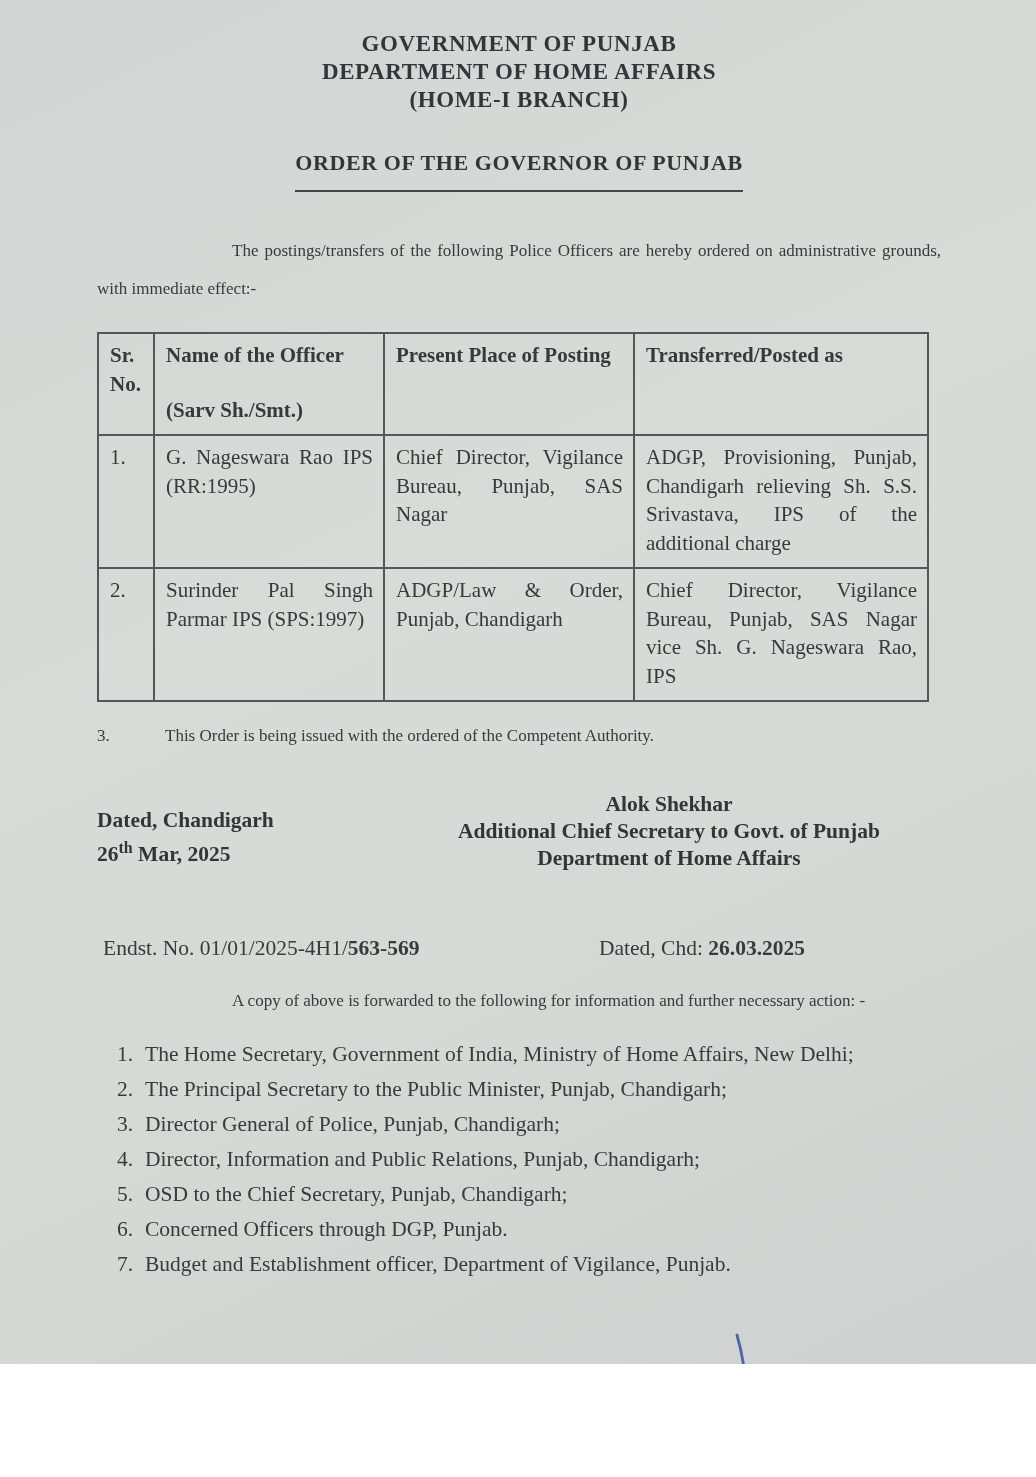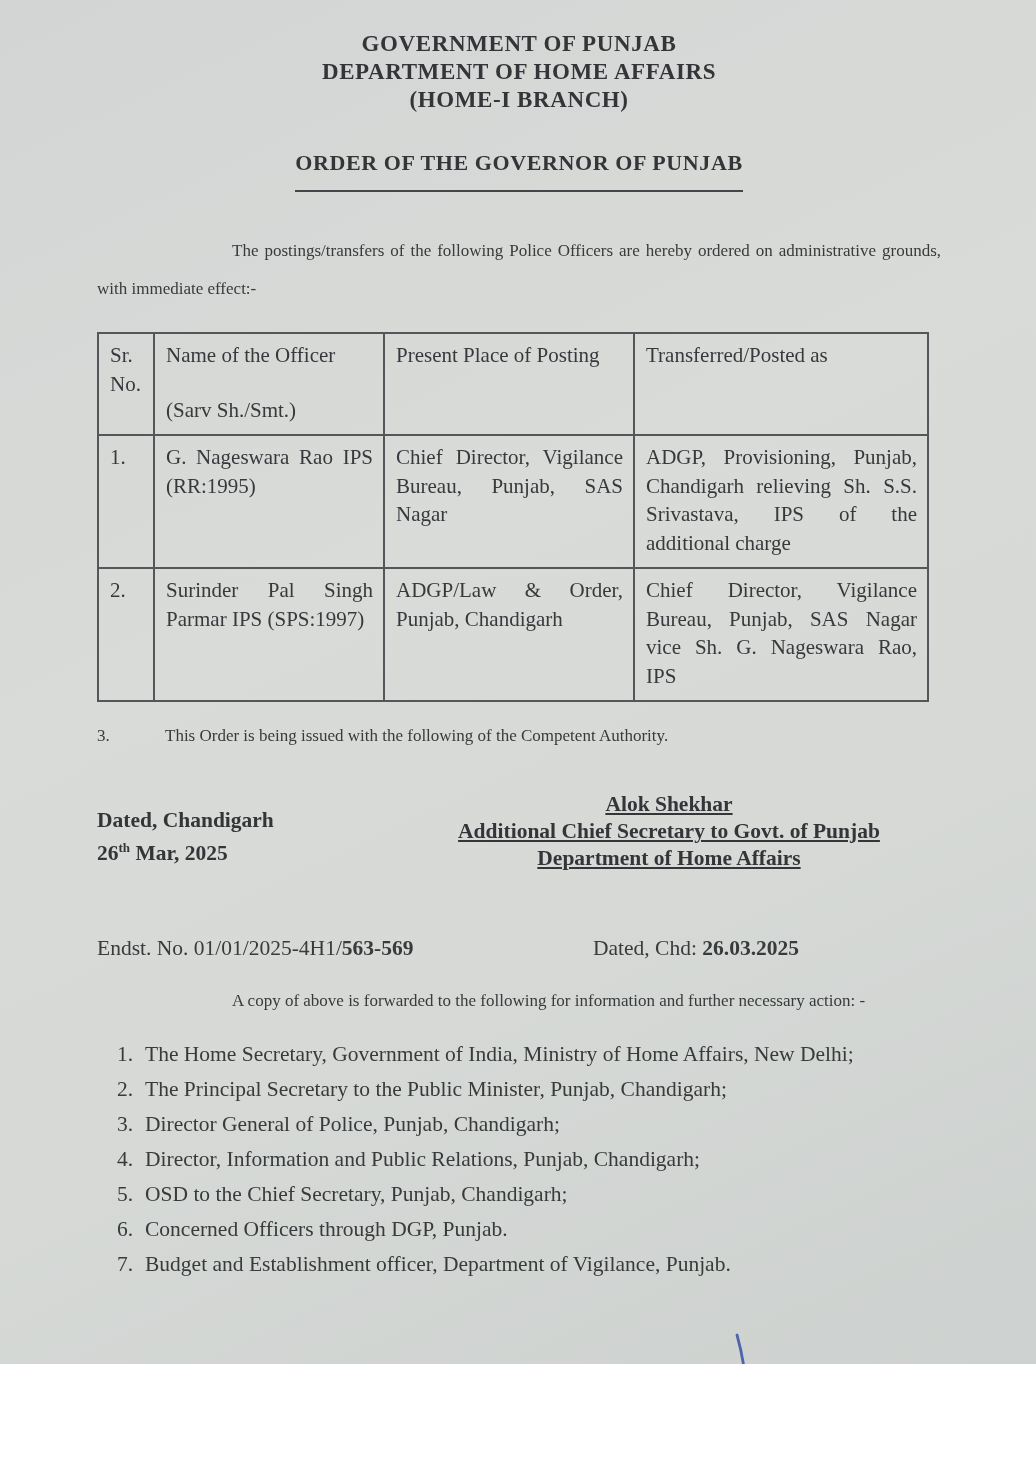--- a/index.html
+++ b/index.html
@@ -32,33 +32,33 @@
 
   
   table.transfers {
     margin-top:24px; border-collapse:collapse; table-layout:fixed; width:830px;
     font-size:21px; line-height:28.5px; color:#37393c;
   }
   table.transfers td, table.transfers th {
     border:2px solid #55565a; vertical-align:top; padding:7px 10px 10px 11px;
     text-align:justify;
   }
-  table.transfers th { font-weight:normal; text-align:left; text-align:justify; }
+  table.transfers th { font-weight:bold; text-align:left; text-align:justify; }
   .hdr-gap { margin-top:26px; }
   .col-sr { width:56px; } .col-name { width:230px; } .col-present { width:250px; } .col-trans { width:294px; }
   td.sr-cell { text-align:left; }
 
   
   .sign-block { position:relative; margin-top:36px; height:100px; font-size:21.5px; }
   .dateline { position:absolute; left:0; top:16px; font-weight:bold; line-height:27px; color:#333538; }
-  .dateline sup { font-size:13px; vertical-align:super; }
-  .signatory { position:absolute; left:292px; top:0; width:560px; text-align:center; font-weight:bold; line-height:27px; color:#333538;text-decoration:underline; }
+  .dateline sup { font-size:16px; vertical-align:super; }
+  .signatory { position:absolute; left:292px; top:0; width:560px; text-align:center; font-weight:bold; line-height:27px; color:#333538; }
 
   
-  .endst { position:relative; margin-top:45px; font-size:21.5px; height:30px; }
+  .endst { position:relative; margin-top:45px; font-size:21.5px; height:30px;margin-left:6px; }
   .endst .right { position:absolute; left:496px; top:0; }
   .b { font-weight:bold; }
 
   
   .forward { margin-top:16px; text-indent:135px; }
 
   
   .cc-list { margin-top:18px; font-size:21.5px; line-height:33px; }
   .cc-item { position:relative; padding-left:48px; text-align:justify; margin-top:2px; }
   .cc-item .cc-num { position:absolute; left:20px; top:0; }
@@ -112,21 +112,21 @@
       <tr>
         <td class="sr-cell">2.</td>
         <td>Surinder Pal Singh Parmar IPS (SPS:1997)</td>
         <td>ADGP/Law &amp; Order, Punjab, Chandigarh</td>
         <td>Chief Director, Vigilance Bureau, Punjab, SAS Nagar vice Sh. G. Nageswara Rao, IPS</td>
       </tr>
     </tbody>
       </table>
 
 
-    <p class="para numbered"><span class="num-lead">3.</span><span>This Order is being issued with the following of the Competent Authority.</span></p>
+    <p class="para numbered"><span class="num-lead">3.</span><span>This Order is being issued with the ordered of the Competent Authority.</span></p>
 
     <div class="sign-block">
       <div class="dateline">
         <div>Dated, Chandigarh</div>
         <div><span>26</span><sup>th</sup><span> Mar, 2025</span></div>
       </div>
       <div class="signatory">
         <div>Alok Shekhar</div>
         <div>Additional Chief Secretary to Govt. of Punjab</div>
         <div>Department of Home Affairs</div>

